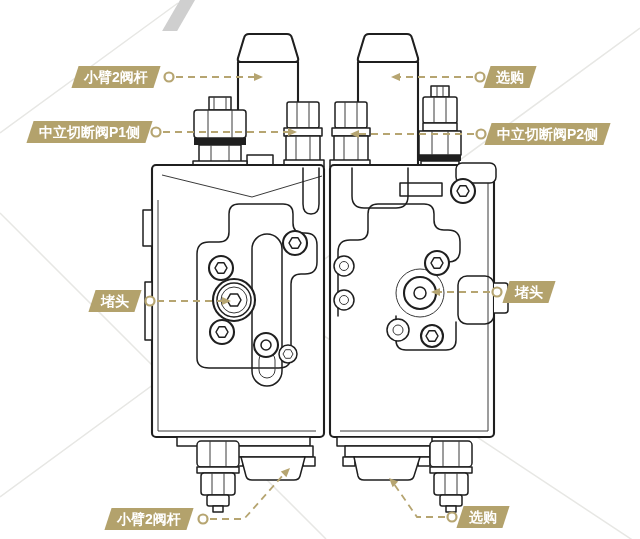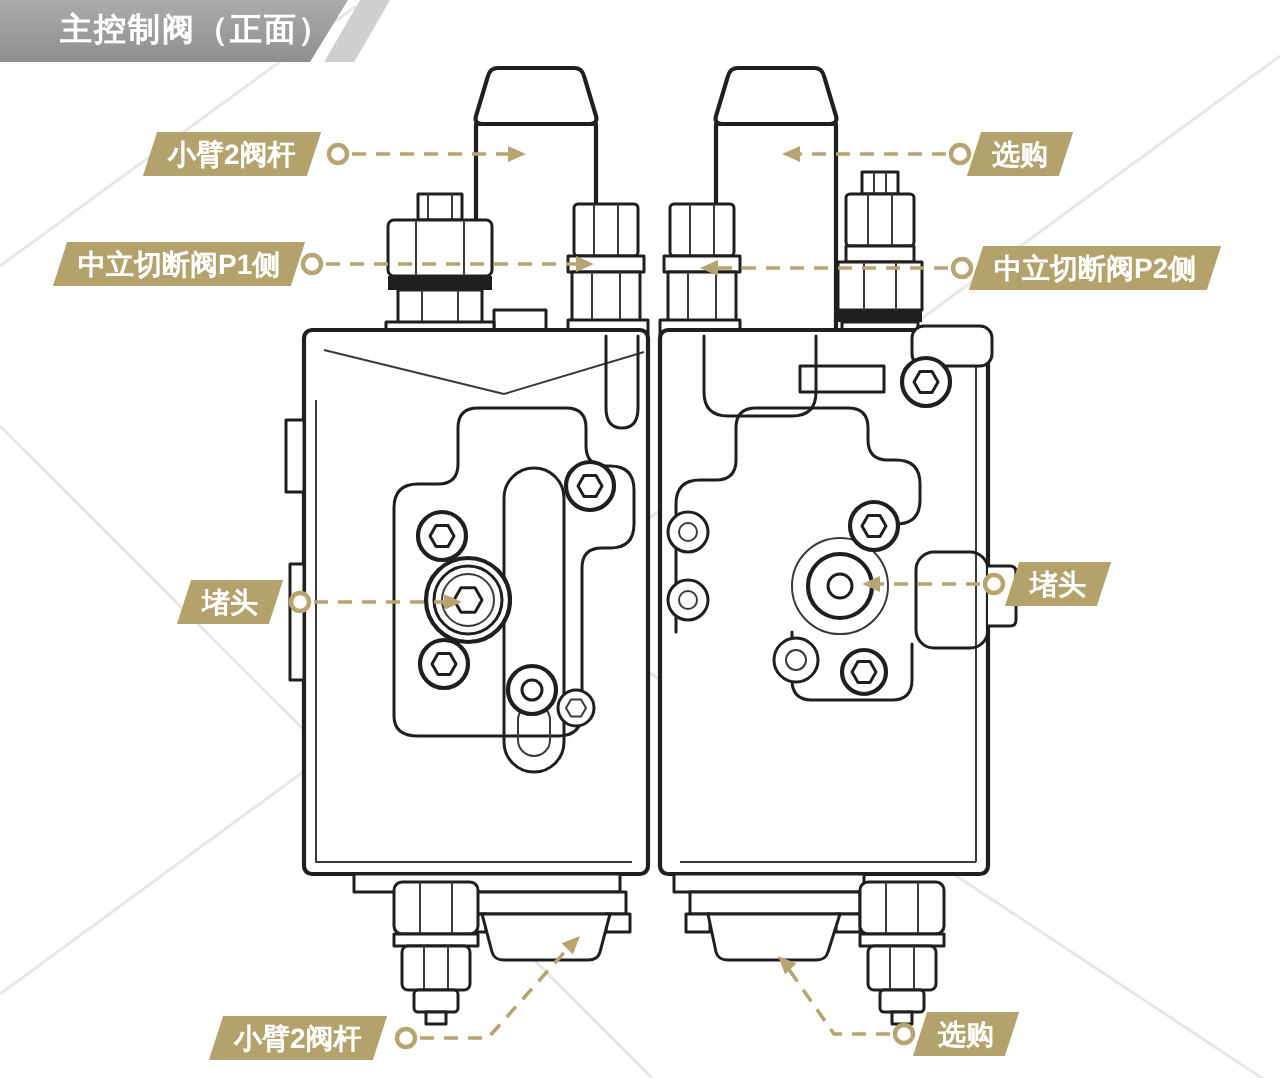--- a/index.html
+++ b/index.html
@@ -28,23 +28,20 @@
   .leader{stroke:var(--leader);stroke-width:1.8;stroke-dasharray:7 5;fill:none;}
   .ahead{fill:var(--leader);stroke:none;}
   .dot{fill:#fff;stroke:var(--leader);stroke-width:2.2;}
   .wm{stroke:var(--watermark);stroke-width:1.5;fill:none;}
 </style>
 </head>
 <body>
 
 <div class="stage">
 
-  <div class="banner">
-    <span>主控制阀（正面）</span>
-  </div>
   <div class="banner-stripe"></div>
 
   <svg class="diagram" width="640" height="539" viewBox="0 0 640 539">
 
     <g>
       <line class="wm" x1="0" y1="497" x2="640" y2="28"></line>
       <line class="wm" x1="0" y1="133" x2="178" y2="3"></line>
       <line class="wm" x1="0" y1="213" x2="326" y2="539"></line>
       <line class="wm" x1="300" y1="320" x2="640" y2="545"></line>
     </g>

